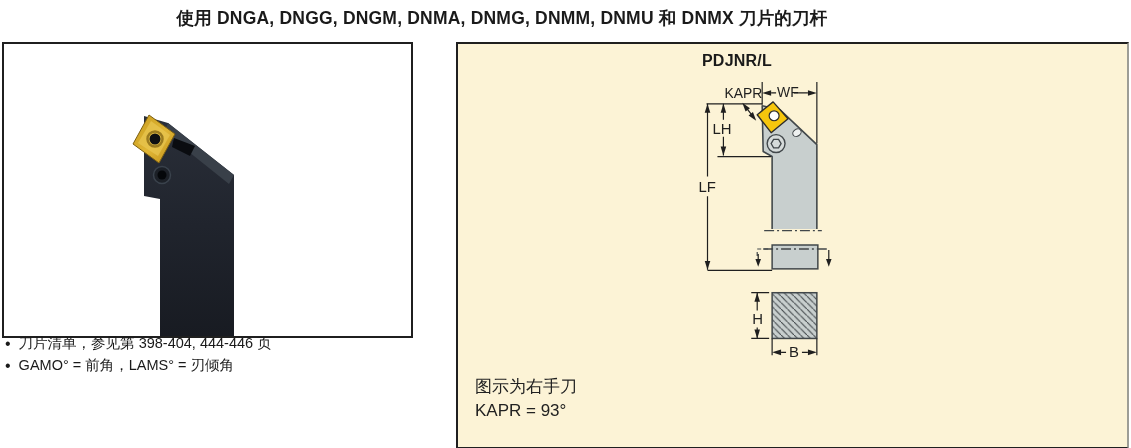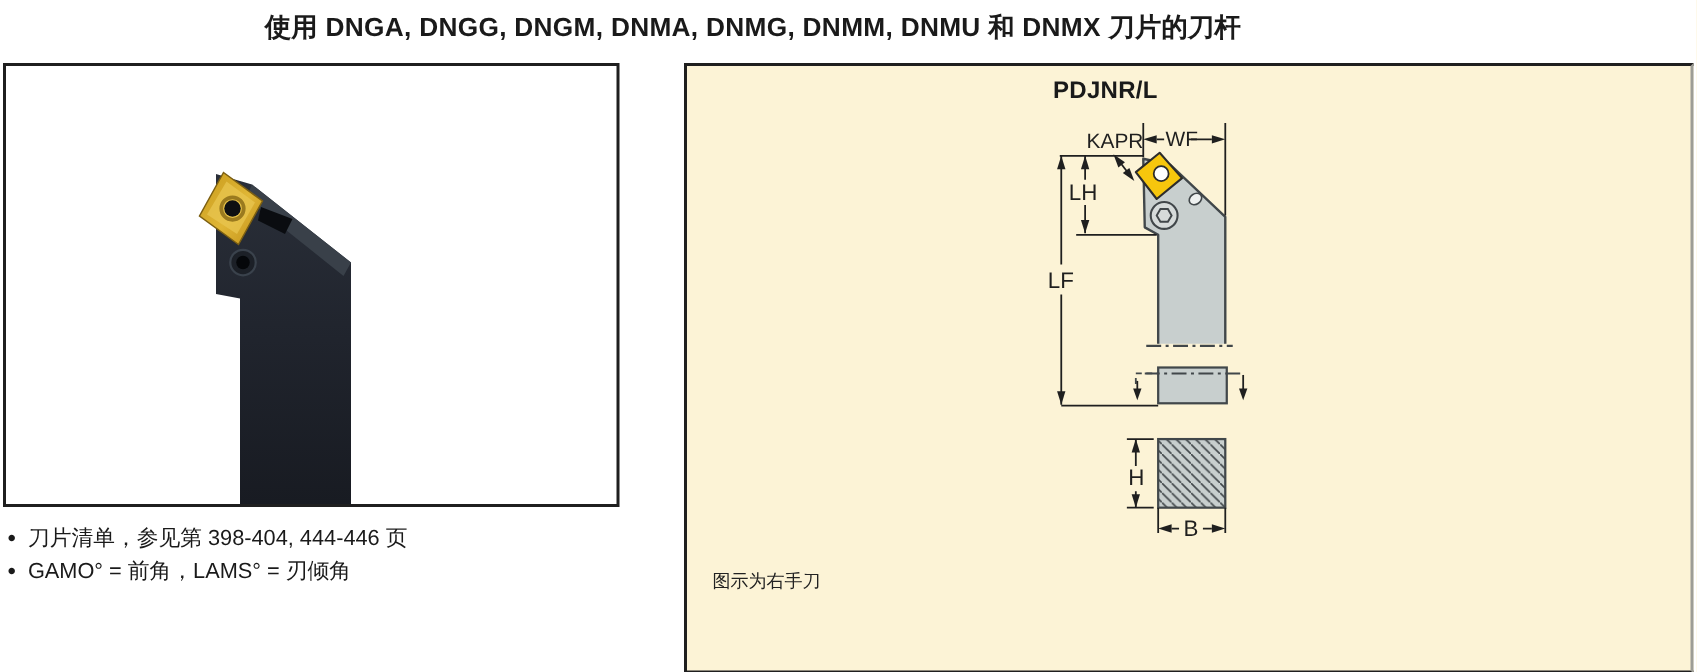--- a/index.html
+++ b/index.html
@@ -17,32 +17,32 @@
   .page-title{
     position:absolute;left:2px;top:6px;width:1000px;
     font-size:17.5px;font-weight:bold;letter-spacing:.2px;white-space:nowrap;text-align:center;
   }
   .photo-box{
     position:absolute;left:2px;top:42px;width:411px;height:296px;
     border:2px solid var(--box-border);background:#fff;
   }
   .photo-box svg{display:block;width:100%;height:100%;}
   .notes{
-    position:absolute;left:5px;top:348px;margin:0;padding:0;list-style:none;
+    position:absolute;left:5px;top:332px;margin:0;padding:0;list-style:none;
     font-size:14.5px;line-height:21px;
   }
   .notes li::before{content:"\2022";font-size:16px;margin-right:8px;position:relative;top:.5px;}
   .panel{
     position:absolute;left:456px;top:42px;width:673px;height:407px;
     background:var(--panel-bg);
     border:2px solid var(--panel-border);border-right-color:#9d9d96;
   }
   .panel-title{position:absolute;left:244px;top:8px;font-size:16px;font-weight:bold;letter-spacing:.2px;}
   .diagram-svg{position:absolute;left:0;top:0;width:100%;height:100%;}
-  .caption{position:absolute;left:17px;top:331px;font-size:12px;line-height:24px;color:#222;}
+  .caption{position:absolute;left:17px;top:331px;font-size:17px;line-height:24px;color:#222;}
   
   svg text{font-family:"Liberation Sans","DejaVu Sans",sans-serif;fill:var(--dim);}
   .steel-fill{fill:var(--steel);stroke:none;}
   .steel-stroke{fill:none;stroke:var(--outline);stroke-width:1.6;stroke-linejoin:round;}
   .steel-rect{fill:var(--steel);stroke:var(--outline);stroke-width:1.5;}
   .dim-line{fill:none;stroke:var(--dim);stroke-width:1.2;}
   .arr{fill:var(--dim);stroke:none;}
   .dashdot{fill:none;stroke:var(--outline);stroke-width:1.4;stroke-dasharray:10 3 2 3;}
   .dashed{fill:none;stroke:var(--outline);stroke-width:1.2;stroke-dasharray:4 3;}
   .insert{fill:var(--insert-gold);stroke:#2c2c2c;stroke-width:1.4;stroke-linejoin:round;}
@@ -158,14 +158,15 @@
     <text class="dim-label" x="268" y="54.5">KAPR</text>
     <text class="dim-label" x="321" y="53.5">WF</text>
     <text class="dim-label-lg" x="256" y="90">LH</text>
     <text class="dim-label-lg" x="242" y="149">LF</text>
     <text class="dim-label-lg" x="296" y="281">H</text>
     <text class="dim-label-lg" x="333" y="315">B</text>
   </svg>
 
   <div class="caption">
     <div>图示为右手刀</div>
+    <div>KAPR = 93°</div>
   </div>
 </div>
 
 </body></html>

